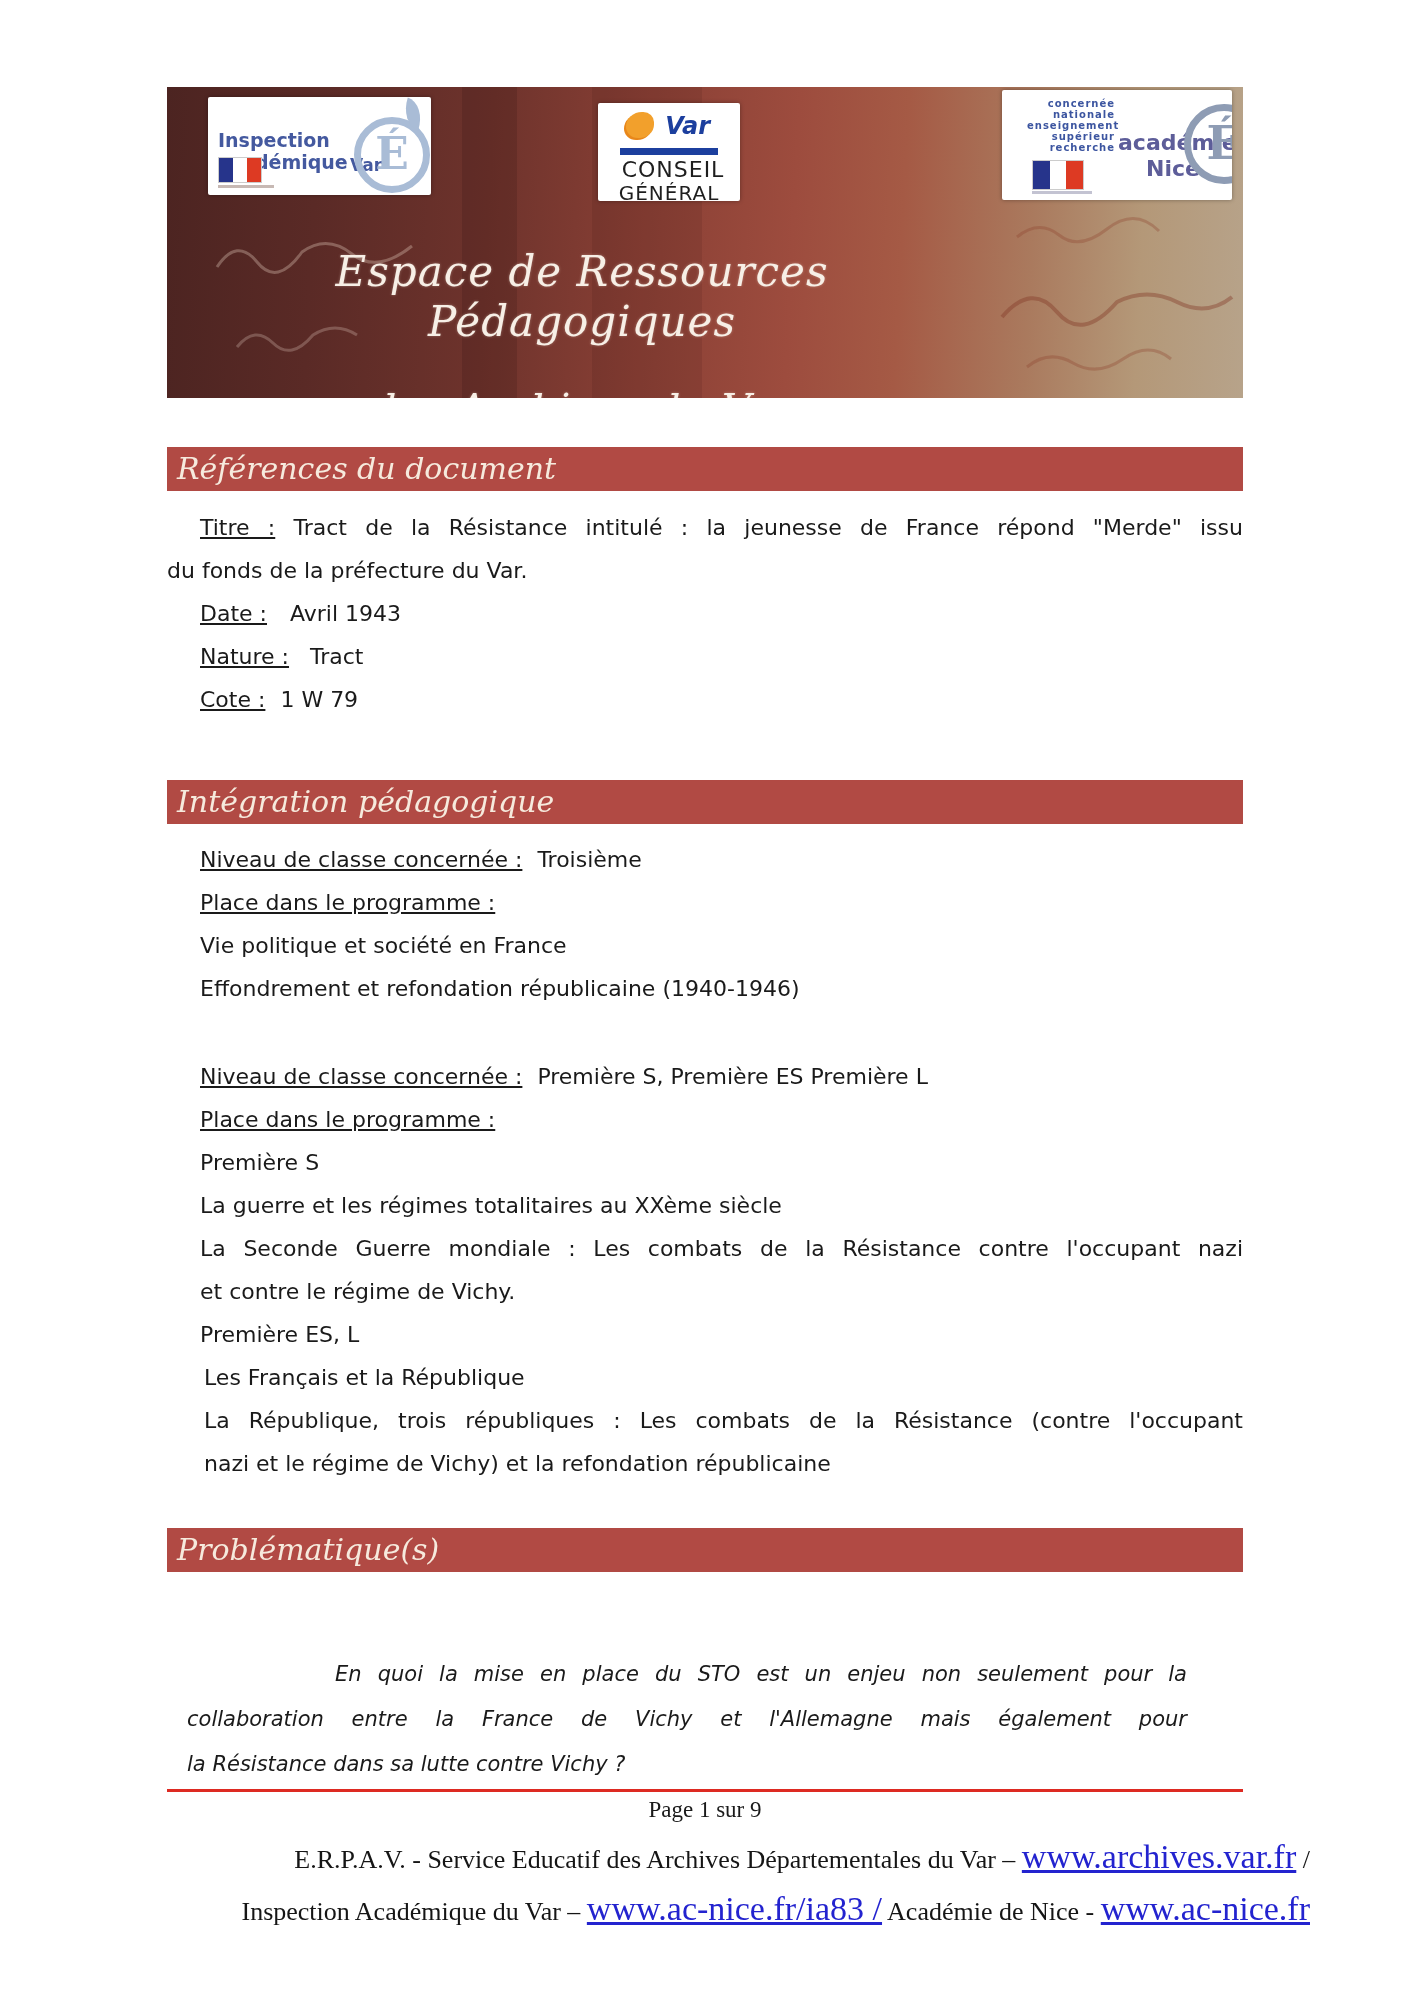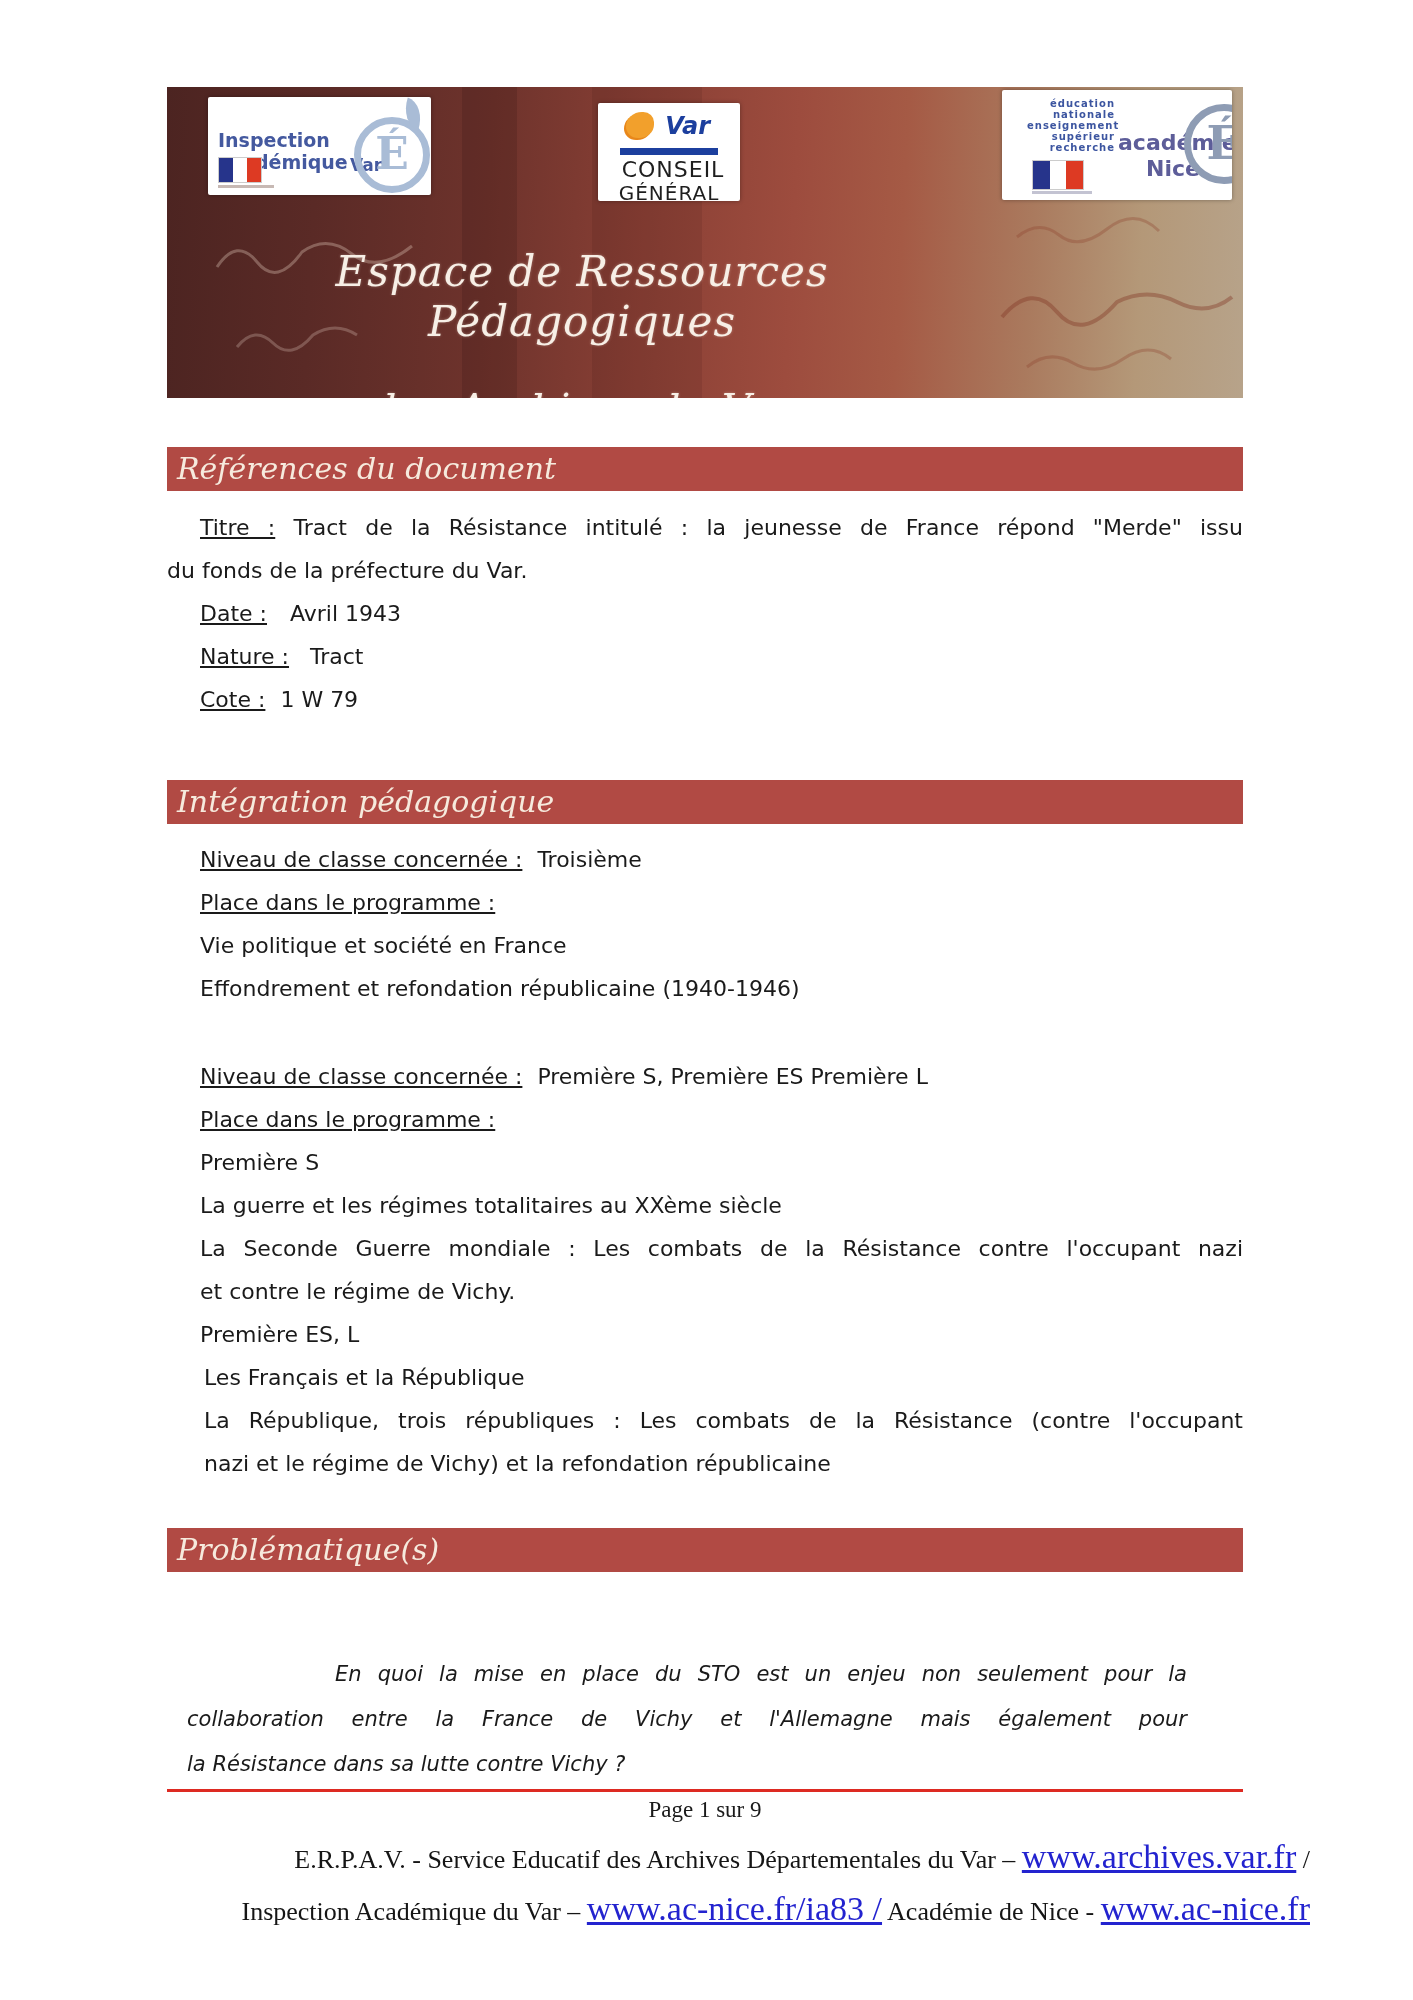--- a/index.html
+++ b/index.html
@@ -140,21 +140,21 @@
         <span class="sun"></span>
         <span class="var">Var</span>
       </div>
       <div class="bluebar"></div>
       <div class="c1">CONSEIL</div>
       <div class="c2">GÉNÉRAL</div>
     </div>
 
     <div class="logobox" id="logo-an">
       <div class="ministry">
-        <div>éducation</div>
+        <div>concernée</div>
         <div>nationale</div>
         <div>enseignement</div>
         <div>supérieur</div>
         <div>recherche</div>
       </div>
       <div class="flag">
         <span class="fb"></span>
           <span class="fw"></span>
           <span class="fr"></span>
       </div>

